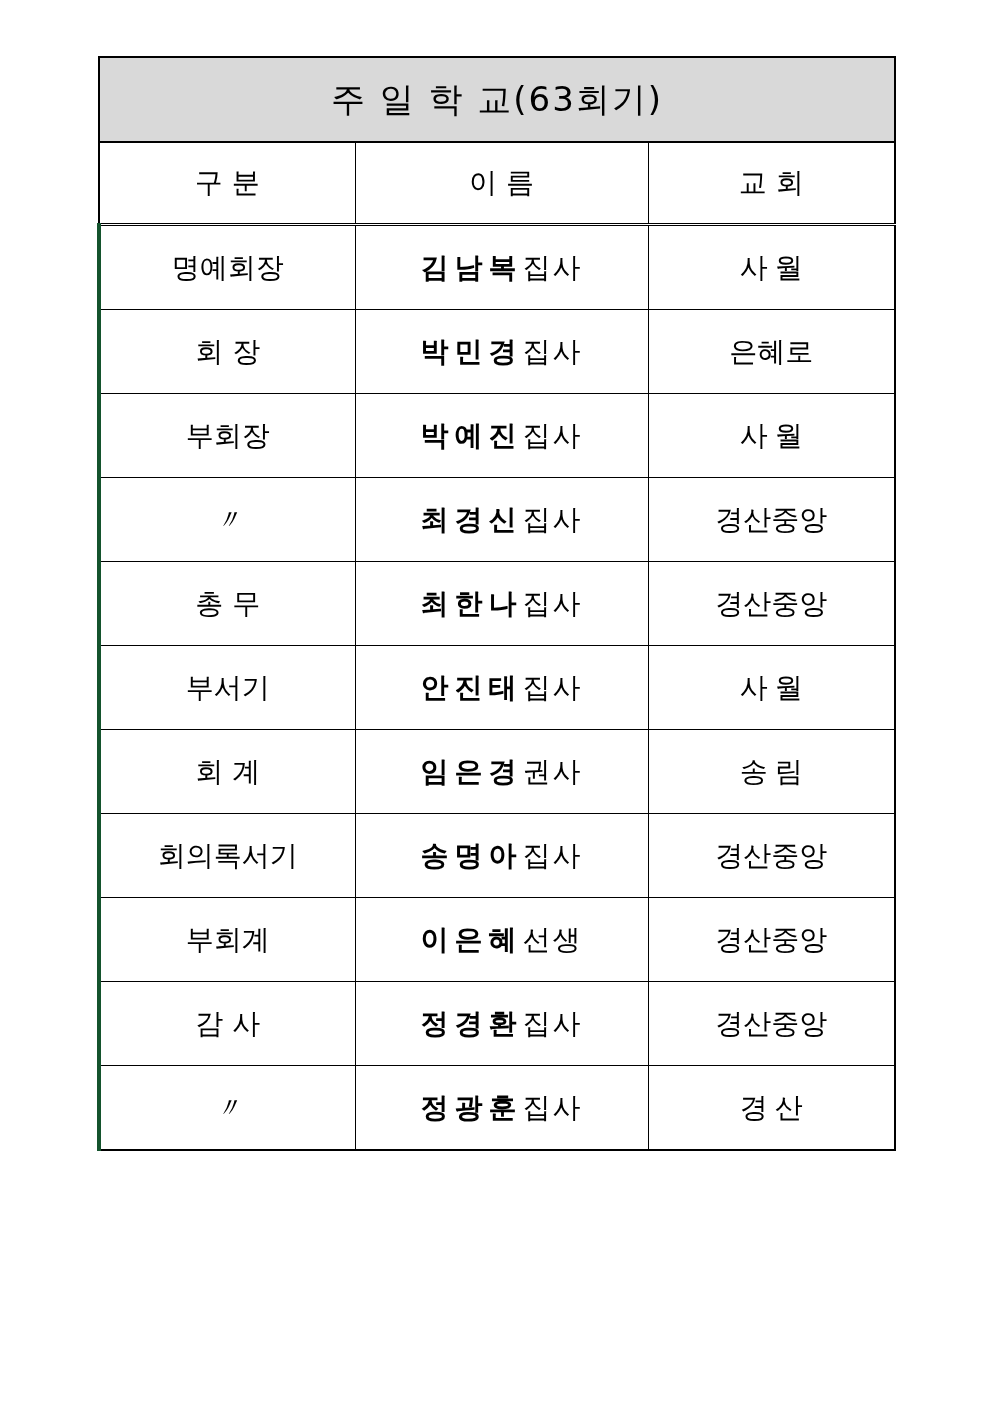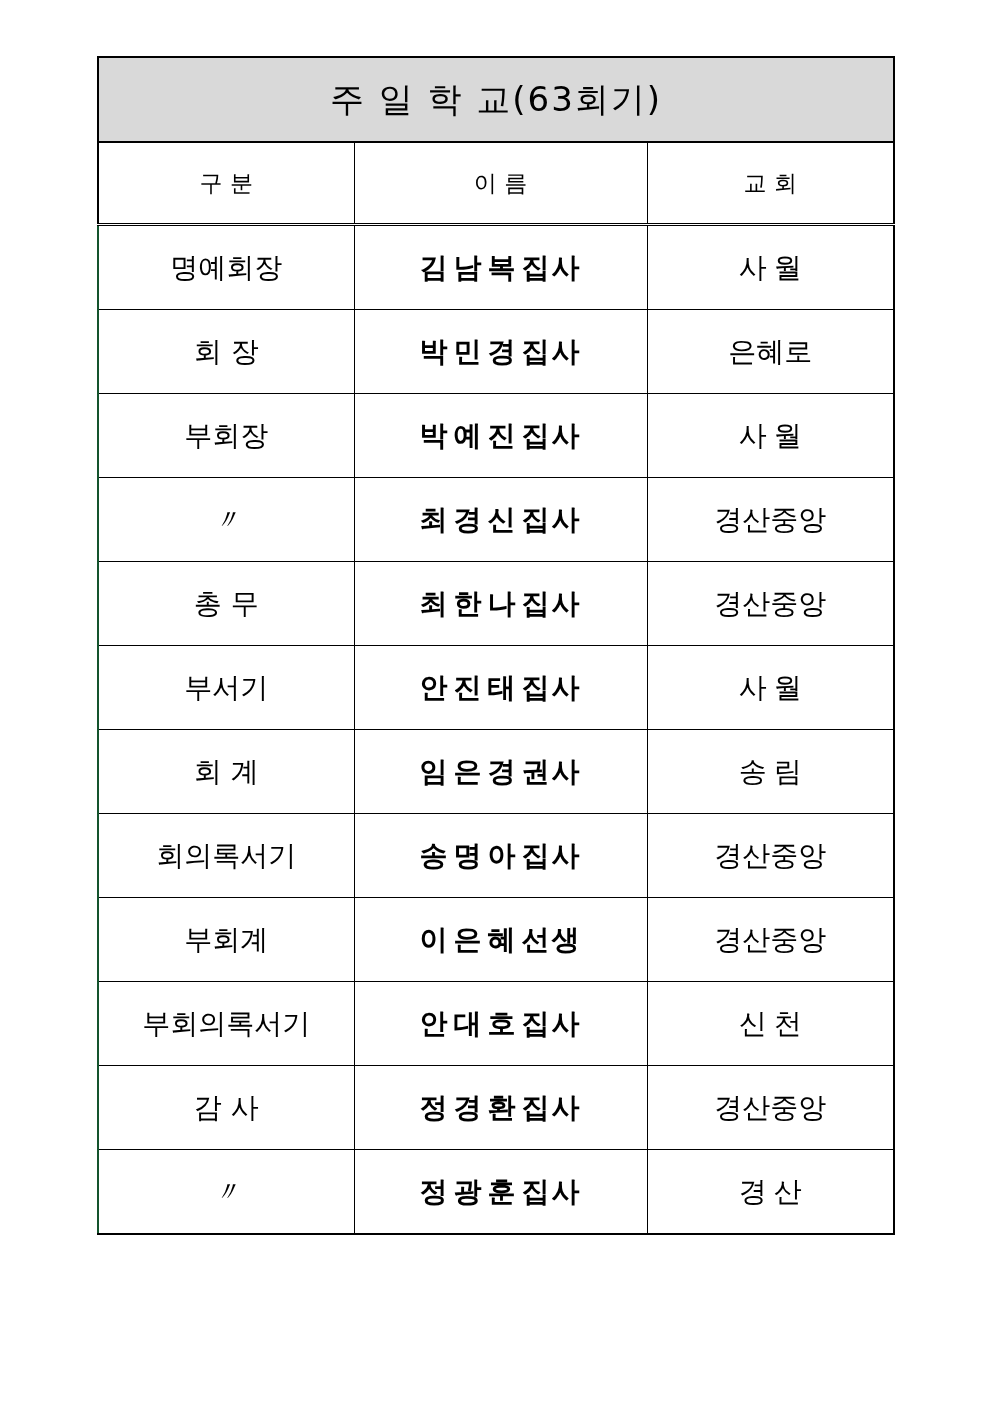--- a/index.html
+++ b/index.html
@@ -1,32 +1,32 @@
 <!DOCTYPE html>
 <html><head>
 <meta charset="utf-8">
 <style>
   html, body { margin: 0; padding: 0; background: #ffffff; }
   body { width: 992px; height: 1403px; position: relative; font-family: "DejaVu Sans", sans-serif; color: #000; }
   .sheet { position: absolute; left: 97px; top: 56px; width: 796px; }
   table { border-collapse: collapse; width: 796px; table-layout: fixed; padding-left: 17px; }
   td { border: 1px solid #000; text-align: center; vertical-align: middle; padding: 0; }
   .title-cell { height: 83px; background: #d9d9d9; border: 2px solid #000; font-size: 34px; letter-spacing: 2px; }
-  .hdr td { height: 80px; font-size: 23px; border-bottom: 3px double #000; }
+  .hdr td { height: 80px; font-size: 28px; border-bottom: 3px double #000; }
   .hdr td:first-child { border-left: 2px solid #000; }
   .hdr td:last-child { border-right: 2px solid #000; margin-left: 21px; }
   .row td { height: 83px; font-size: 28px; }
-  .row td:first-child { border-left: 2px solid #14532d; text-align: center; }
+  .row td:first-child { border-left: 4px solid #14532d; text-align: center; }
   .row td:last-child { border-right: 2px solid #000; font-family: Liberation Serif, serif; }
   .row:last-child td { border-bottom: 2px solid #000; }
   .c1 { width: 256px; }
   .c2 { width: 293px; }
   .c3 { width: 247px; }
   .name { font-weight: bold; letter-spacing: 6px; }
-  .name .title-suffix { font-weight: bold; letter-spacing: 2px; }
+  .name .title-suffix { font-weight: normal; letter-spacing: 2px; }
   .ditto { font-size: 20px; font-style: italic; }
 </style>
 </head>
 <body>
 
 <div class="sheet">
   <table>
     <colgroup>
         <col class="c1">
         <col class="c2">
@@ -80,25 +80,20 @@
           <td>회의록서기</td>
           <td class="name"><span>송명아</span><span class="title-suffix">집사</span></td>
           <td>경산중앙</td>
         </tr>
         <tr class="row">
           <td>부회계</td>
           <td class="name"><span>이은혜</span><span class="title-suffix">선생</span></td>
           <td>경산중앙</td>
         </tr>
         <tr class="row">
-          <td>부회의록서기</td>
-          <td class="name"><span>안대호</span><span class="title-suffix">집사</span></td>
-          <td>신 천</td>
-        </tr>
-        <tr class="row">
           <td>감 사</td>
           <td class="name"><span>정경환</span><span class="title-suffix">집사</span></td>
           <td>경산중앙</td>
         </tr>
         <tr class="row">
           <td class="ditto">〃</td>
           <td class="name"><span>정광훈</span><span class="title-suffix">집사</span></td>
           <td>경 산</td>
         </tr>
       </tbody>

